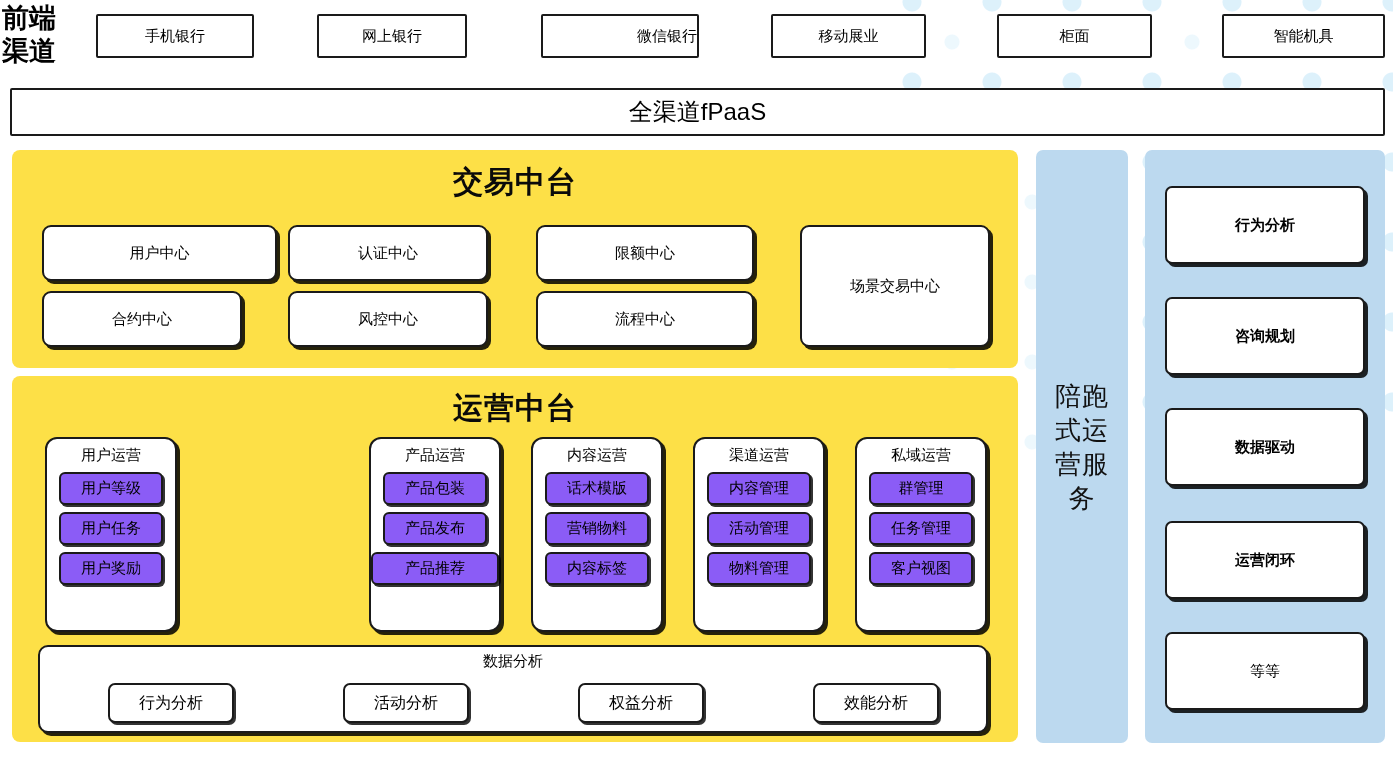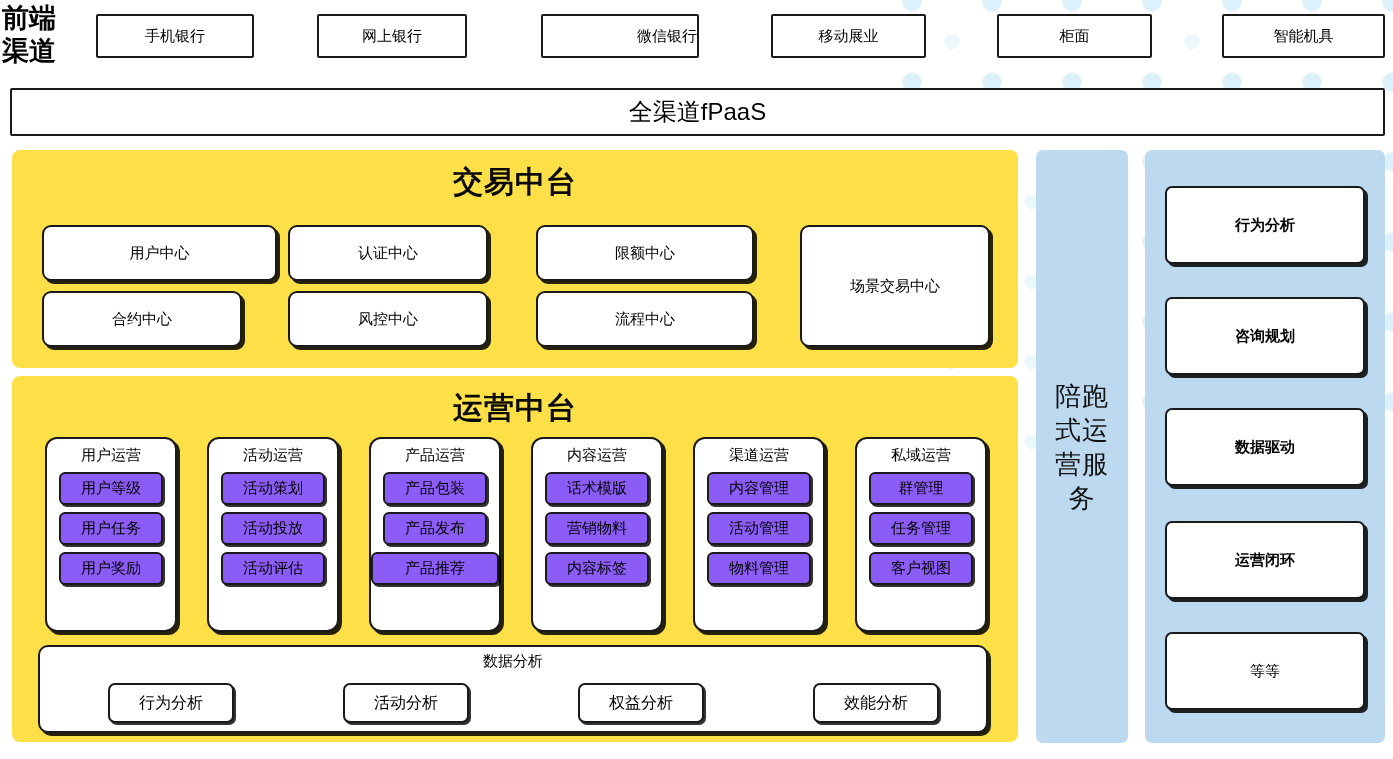--- a/index.html
+++ b/index.html
@@ -187,26 +187,20 @@
     <div class="panel-title">运营中台</div>
   </div>
 
   <div class="abs op-group" style="left:45px;top:437px;width:132px;height:195px;">
     <div class="op-group-title">用户运营</div>
     <div class="op-item" style="width:104px;">用户等级</div>
     <div class="op-item" style="width:104px;">用户任务</div>
     <div class="op-item" style="width:104px;">用户奖励</div>
   </div>
 
-  <div class="abs op-group" style="left:207px;top:437px;width:132px;height:195px;">
-    <div class="op-group-title">活动运营</div>
-    <div class="op-item" style="width:104px;">活动策划</div>
-    <div class="op-item" style="width:104px;">活动投放</div>
-    <div class="op-item" style="width:104px;">活动评估</div>
-  </div>
 
   <div class="abs op-group" style="left:369px;top:437px;width:132px;height:195px;">
     <div class="op-group-title">产品运营</div>
     <div class="op-item" style="width:104px;">产品包装</div>
     <div class="op-item" style="width:104px;">产品发布</div>
     <div class="op-item" style="width:128px;">产品推荐</div>
   </div>
 
   <div class="abs op-group" style="left:531px;top:437px;width:132px;height:195px;">
     <div class="op-group-title">内容运营</div>

